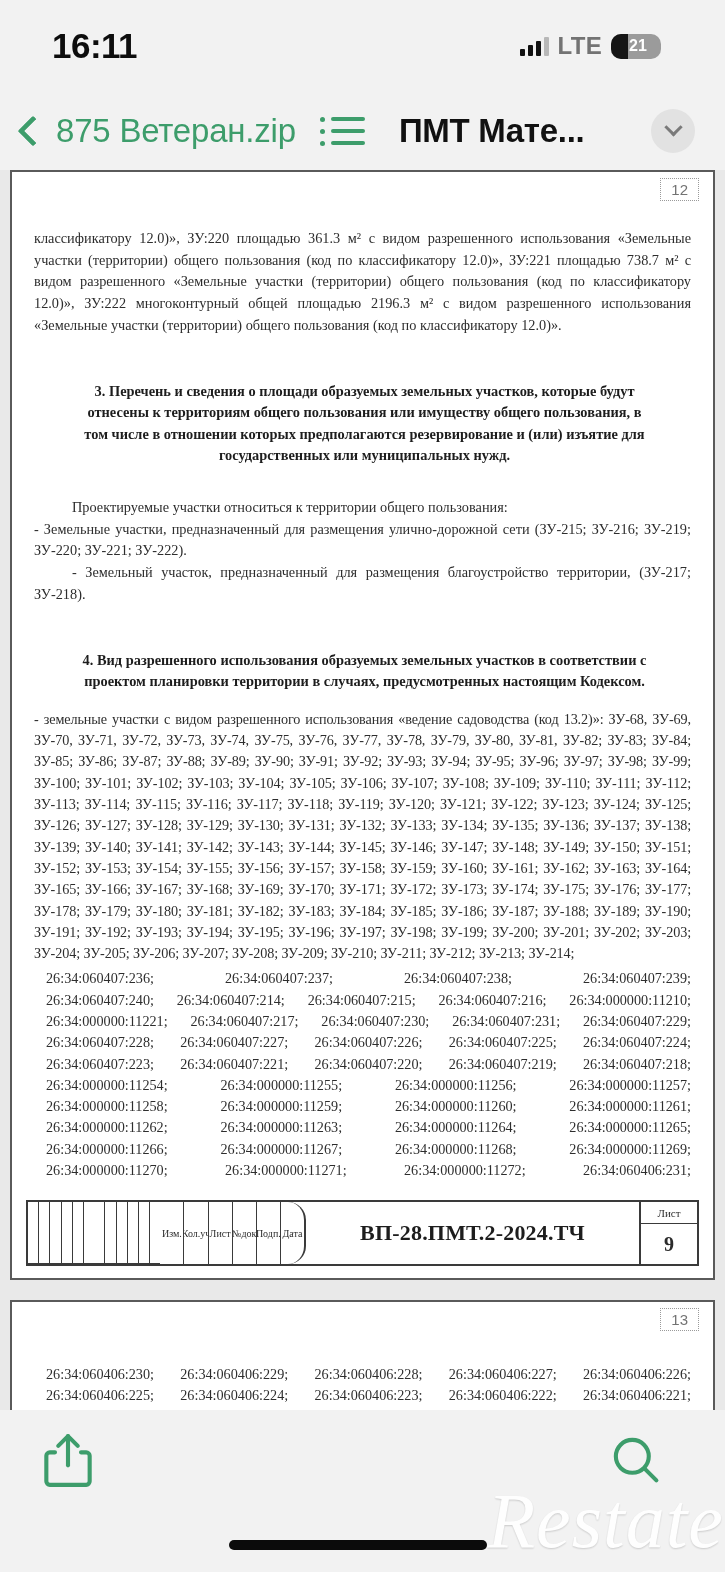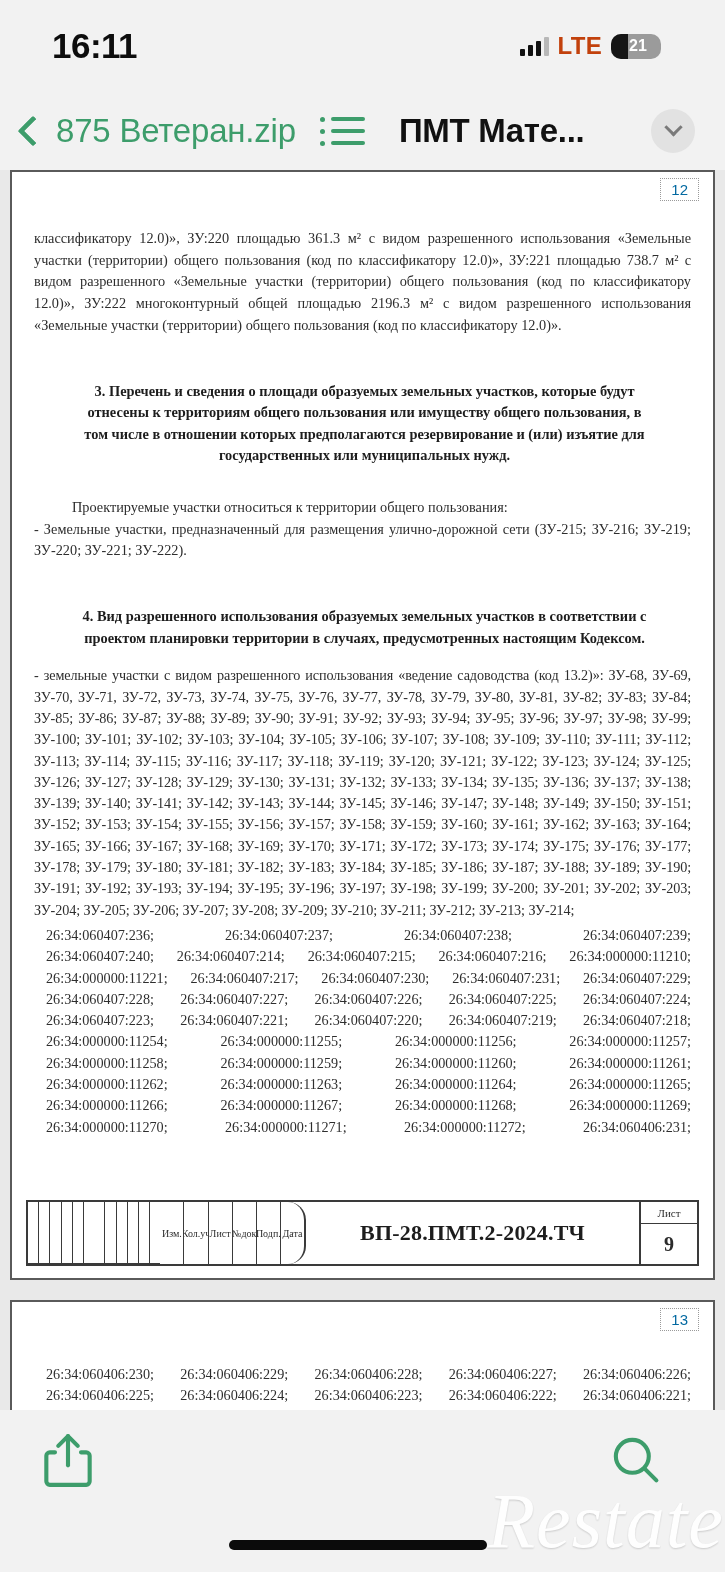--- a/index.html
+++ b/index.html
@@ -38,21 +38,21 @@
   }
   .sig-bars { display: flex; align-items: flex-end; gap: 3px; height: 20px; }
   .sig-bars i { display: block; width: 5px; background: #111; border-radius: 1px; }
   .sig-bars i:nth-child(1) { height: 7px; }
   .sig-bars i:nth-child(2) { height: 11px; }
   .sig-bars i:nth-child(3) { height: 15px; }
   .sig-bars i:nth-child(4) { height: 19px; background: #b8b8b8; }
   #lte-label {
     font-size: 24px;
     font-weight: bold;
-    color: #c2410c;
+    color: #737373;
     letter-spacing: 0.3px;
   }
   #battery {
     position: relative;
     width: 50px; height: 25px;
     border-radius: 10px;
     background: #9b9b9b;
     display: flex;
     align-items: center;
     overflow: hidden;
@@ -170,21 +170,21 @@
   #page-13 { height: 300px; }
 
   .page-badge {
     position: absolute;
     top: 6px;
     right: 14px;
     border: 1px dotted #9a9a9a;
     padding: 2px 10px;
     font-size: 15px;
     font-family: "Liberation Sans", sans-serif;
-    color: #0369a1;
+    color: #737373;
   }
 
   .body-area { padding: 0 22px; }
 
   p.para {
     font-size: 14.3px;
     line-height: 1.52;
     text-align: justify;
     margin-bottom: 0;
     color: #2d2d2d;
@@ -369,20 +369,21 @@
     <div class="body-area">
       <div style="height:46px"></div>
       <p class="para">классификатору 12.0)», ЗУ:220 площадью 361.3 м² с видом разрешенного использования «Земельные участки (территории) общего пользования (код по классификатору 12.0)», ЗУ:221 площадью 738.7 м² с видом разрешенного «Земельные участки (территории) общего пользования (код по классификатору 12.0)», ЗУ:222 многоконтурный общей площадью 2196.3 м² с видом разрешенного использования «Земельные участки (территории) общего пользования (код по классификатору 12.0)».</p>
 
       <div class="spacer-m"></div>
       <div class="heading">3.   Перечень и сведения о площади образуемых земельных участков, которые будут отнесены к территориям общего пользования или имуществу общего пользования, в том числе в отношении которых предполагаются резервирование и (или) изъятие для государственных или муниципальных нужд.</div>
 
       <div class="spacer-s"></div>
       <p class="para indent">Проектируемые участки относиться к территории общего пользования:</p>
       <p class="para">- Земельные участки, предназначенный для размещения улично-дорожной сети (ЗУ-215; ЗУ-216; ЗУ-219; ЗУ-220; ЗУ-221; ЗУ-222).</p>
+      <p class="para indent">- Земельный участок, предназначенный для размещения благоустройство территории, (ЗУ-217; ЗУ-218).</p>
 
       <div class="spacer-m"></div>
       <div class="heading">4.   Вид разрешенного использования образуемых земельных участков в соответствии с проектом планировки территории в случаях, предусмотренных настоящим Кодексом.</div>
 
       <p class="mono-list"><span>- земельные участки с видом разрешенного использования «ведение садоводства (код 13.2)»: </span><span>ЗУ-68, ЗУ-69, ЗУ-70, ЗУ-71, ЗУ-72, ЗУ-73, ЗУ-74, ЗУ-75, ЗУ-76, ЗУ-77, ЗУ-78, ЗУ-79, ЗУ-80, ЗУ-81, ЗУ-82; ЗУ-83; ЗУ-84; ЗУ-85; ЗУ-86; ЗУ-87; ЗУ-88; ЗУ-89; ЗУ-90; ЗУ-91; ЗУ-92; ЗУ-93; ЗУ-94; ЗУ-95; ЗУ-96; ЗУ-97; ЗУ-98; ЗУ-99; ЗУ-100; ЗУ-101; ЗУ-102; ЗУ-103; ЗУ-104; ЗУ-105; ЗУ-106; ЗУ-107; ЗУ-108; ЗУ-109; ЗУ-110; ЗУ-111; ЗУ-112; ЗУ-113; ЗУ-114; ЗУ-115; ЗУ-116; ЗУ-117; ЗУ-118; ЗУ-119; ЗУ-120; ЗУ-121; ЗУ-122; ЗУ-123; ЗУ-124; ЗУ-125; ЗУ-126; ЗУ-127; ЗУ-128; ЗУ-129; ЗУ-130; ЗУ-131; ЗУ-132; ЗУ-133; ЗУ-134; ЗУ-135; ЗУ-136; ЗУ-137; ЗУ-138; ЗУ-139; ЗУ-140; ЗУ-141; ЗУ-142; ЗУ-143; ЗУ-144; ЗУ-145; ЗУ-146; ЗУ-147; ЗУ-148; ЗУ-149; ЗУ-150; ЗУ-151; ЗУ-152; ЗУ-153; ЗУ-154; ЗУ-155; ЗУ-156; ЗУ-157; ЗУ-158; ЗУ-159; ЗУ-160; ЗУ-161; ЗУ-162; ЗУ-163; ЗУ-164; ЗУ-165; ЗУ-166; ЗУ-167; ЗУ-168; ЗУ-169; ЗУ-170; ЗУ-171; ЗУ-172; ЗУ-173; ЗУ-174; ЗУ-175; ЗУ-176; ЗУ-177; ЗУ-178; ЗУ-179; ЗУ-180; ЗУ-181; ЗУ-182; ЗУ-183; ЗУ-184; ЗУ-185; ЗУ-186; ЗУ-187; ЗУ-188; ЗУ-189; ЗУ-190; ЗУ-191; ЗУ-192; ЗУ-193; ЗУ-194; ЗУ-195; ЗУ-196; ЗУ-197; ЗУ-198; ЗУ-199; ЗУ-200; ЗУ-201; ЗУ-202; ЗУ-203; ЗУ-204; ЗУ-205; ЗУ-206; ЗУ-207; ЗУ-208; ЗУ-209; ЗУ-210; ЗУ-211; ЗУ-212; ЗУ-213; ЗУ-214;</span></p>
 
       <div class="cad-block" id="cad-12">
           <div class="cad-row">
             <span>26:34:060407:236;</span>
             <span>26:34:060407:237;</span>

